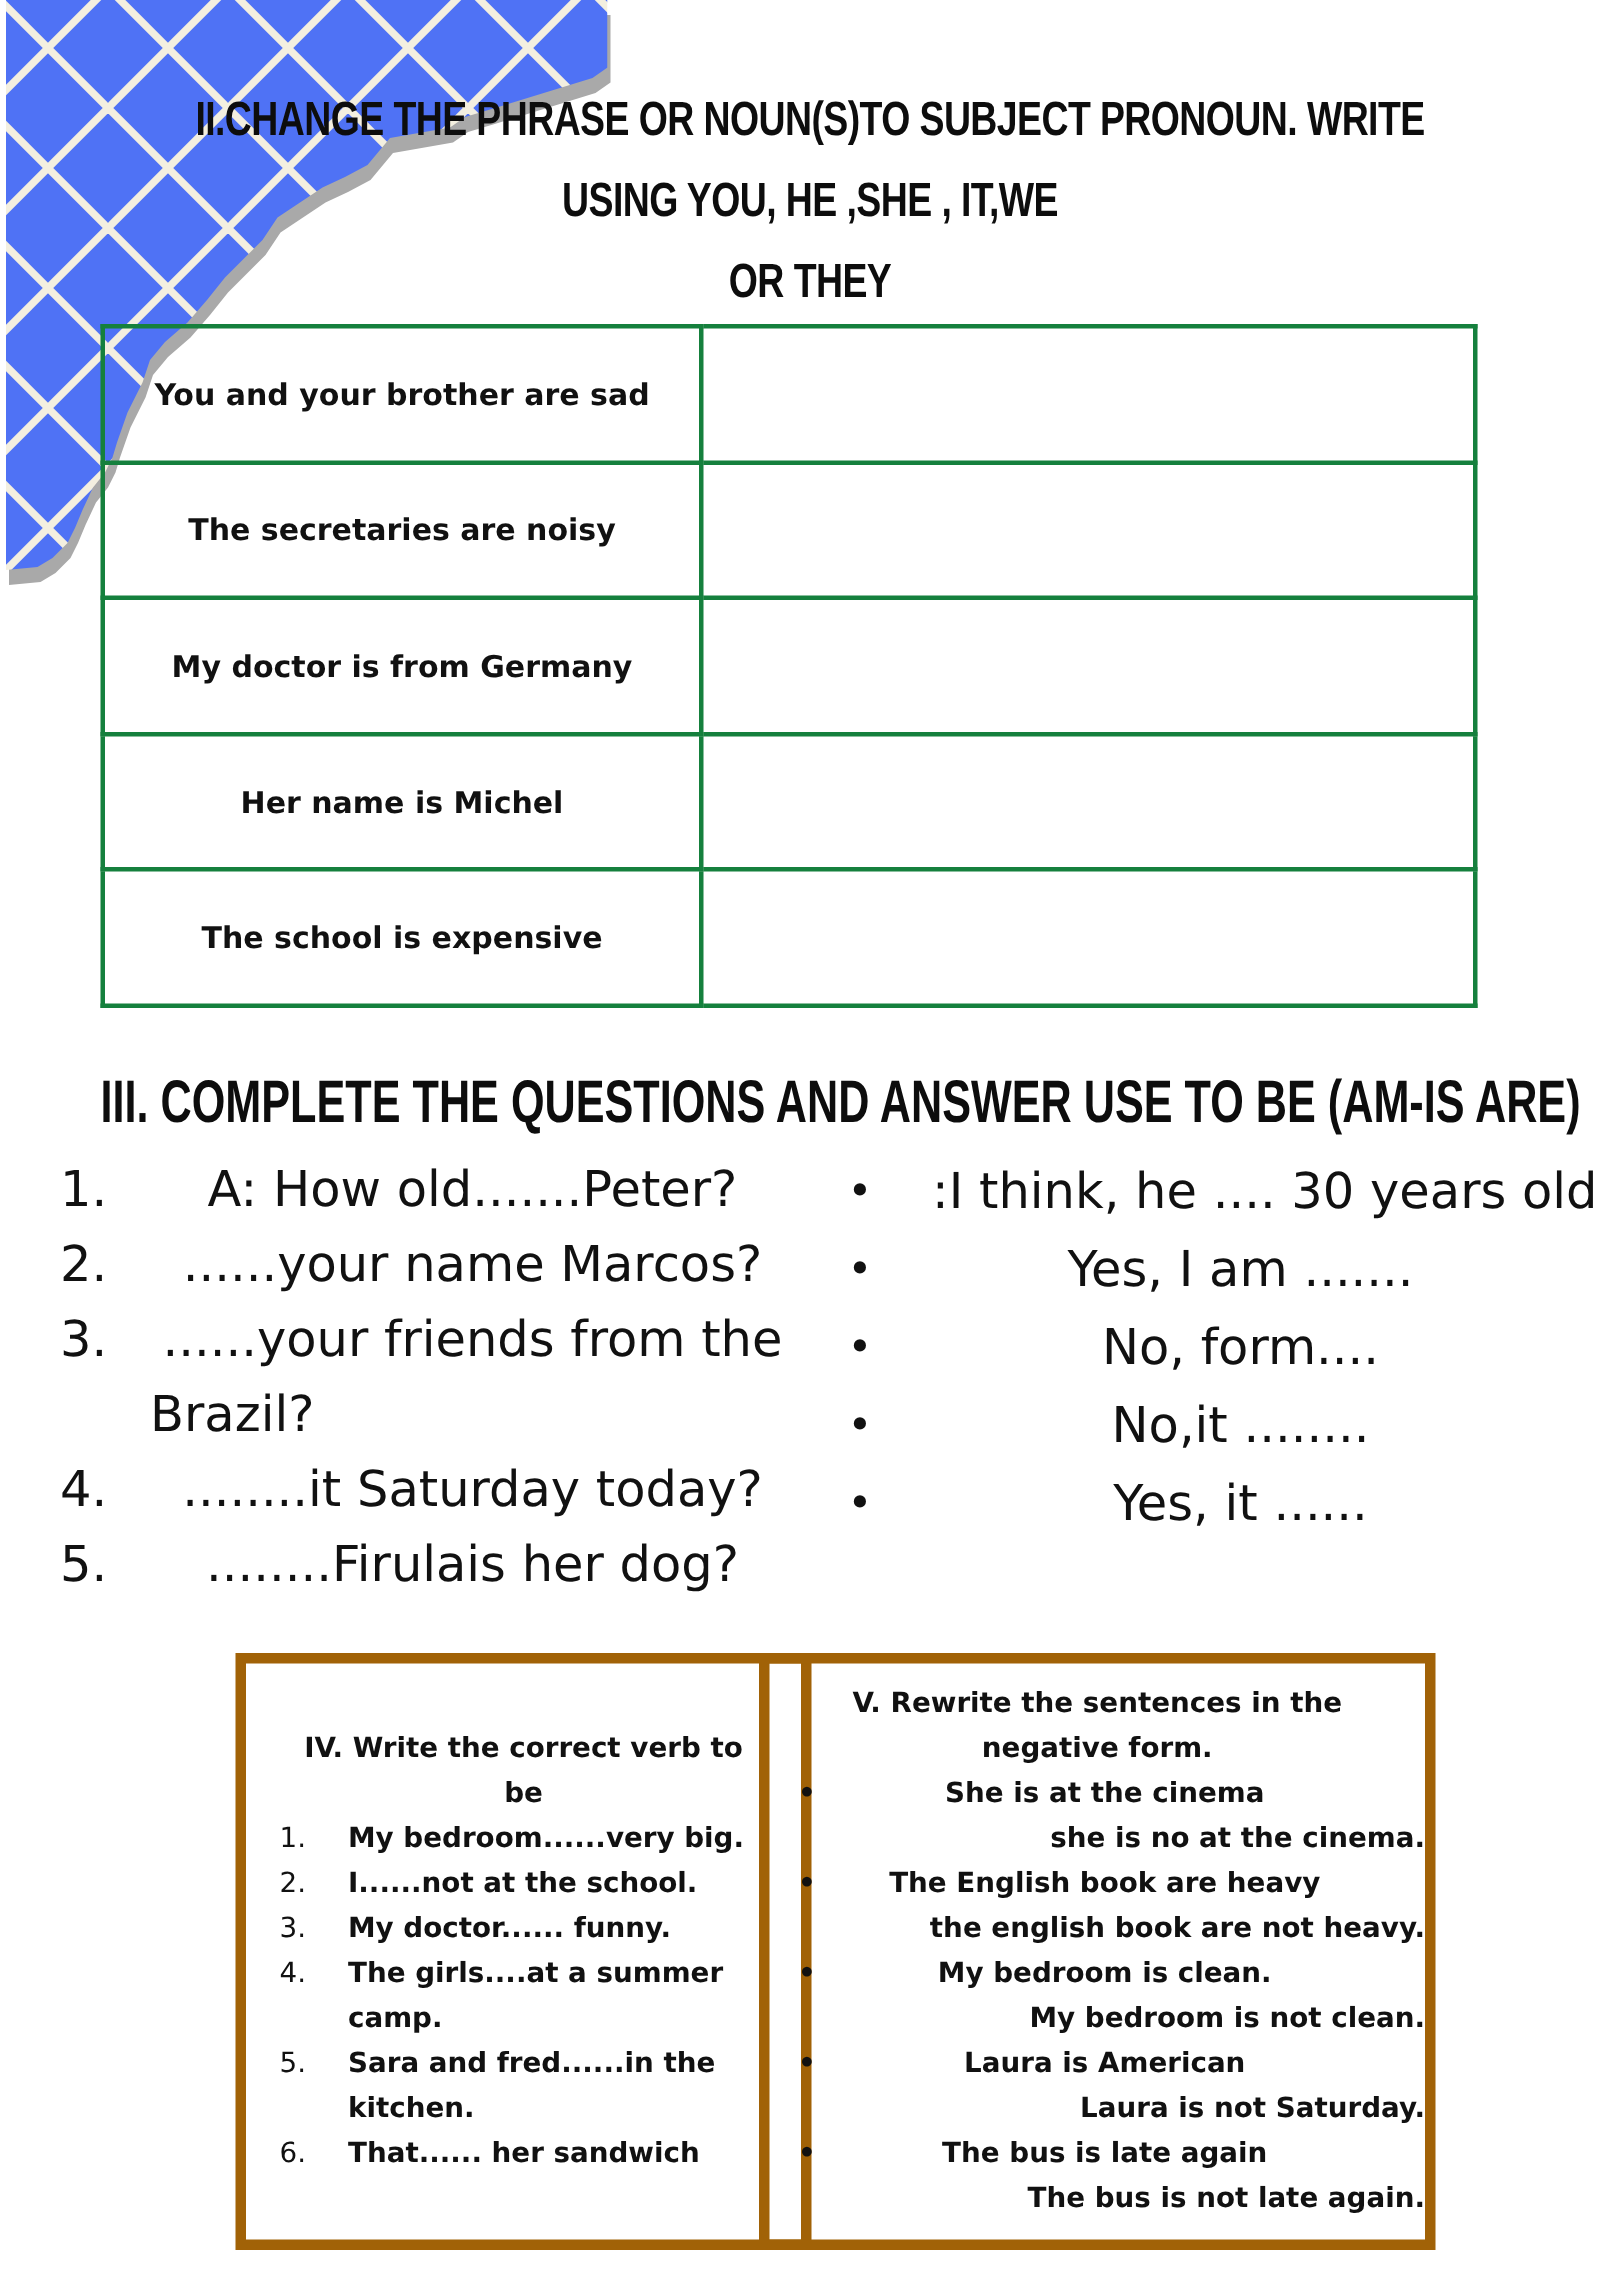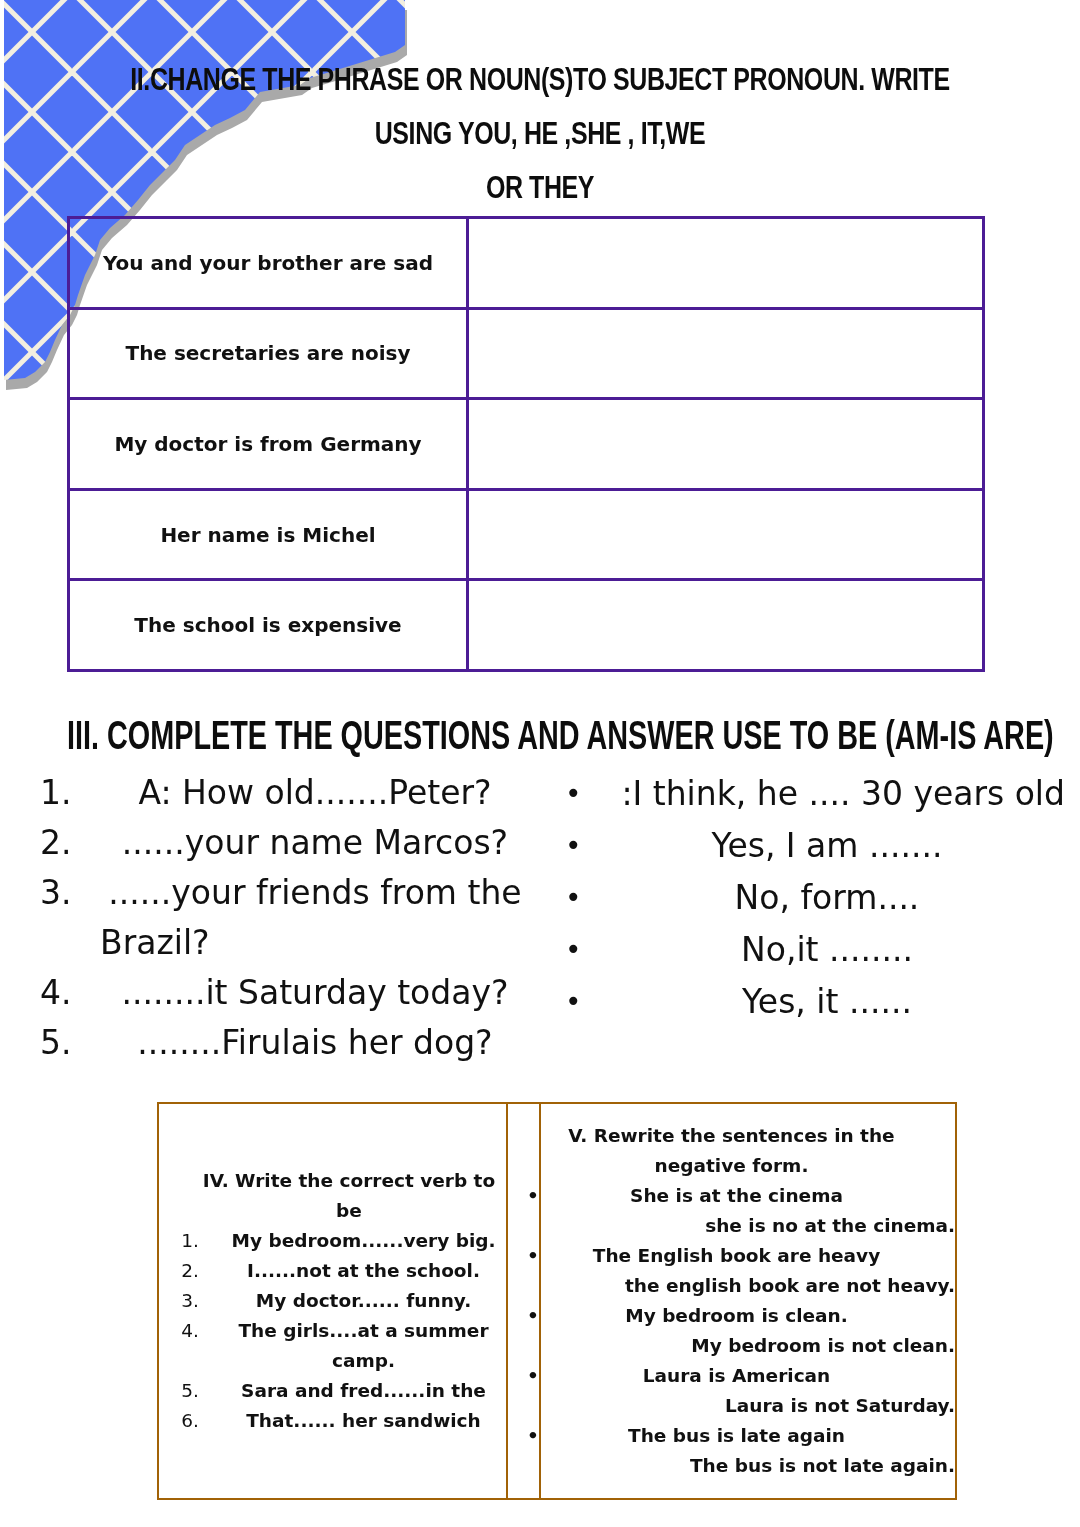--- a/index.html
+++ b/index.html
@@ -4,42 +4,42 @@
 <style>
   html, body { margin:0; padding:0; background:#ffffff; }
   body { width:1080px; height:1527px; position:relative; overflow:hidden; font-family:"DejaVu Sans", sans-serif; color:#111; }
   .deco { position:absolute; left:0; top:0; width:410px; height:395px; z-index:0; }
   .h2title { position:absolute; left:0; top:52px; width:1080px; text-align:center; z-index:2;
     font-family:"Liberation Sans", sans-serif; font-weight:bold; font-size:32px; line-height:54px;
     transform:scaleX(0.78); transform-origin:540px 0; color:#0d0d0d; letter-spacing:-0.5px; }
   .h2title .l1 { display:block; }
   .h2title .l2 { display:block; }
   table.pron { position:absolute; left:67px; top:216px; width:918px; height:456px; border-collapse:collapse; z-index:2; }
-  table.pron td { border:3px solid #4c1d95; height:85px; background:transparent; }
+  table.pron td { border:3px solid #15803d; height:85px; background:transparent; }
   table.pron td.q { width:394px; text-align:center; font-family:"DejaVu Sans", sans-serif; font-weight:bold; font-size:20px; }
   table.pron td.a { background:#fff; }
   .h3title { position:absolute; left:67px; top:710px; font-family:"Liberation Sans", sans-serif; font-weight:bold;
     font-size:40px; line-height:50px; transform:scaleX(0.72); transform-origin:0 0; white-space:nowrap; color:#0d0d0d; }
   .qlist { position:absolute; left:40px; top:768px; width:490px; font-family:"DejaVu Sans", sans-serif; font-size:33px; line-height:50px; }
   .qrow { display:flex; }
   .qnum { width:60px; flex:none; }
   .qtext { flex:1; text-align:center; }
   .qcont { padding-left:60px; }
   .alist { position:absolute; left:565px; top:768px; width:500px; font-family:"DejaVu Sans", sans-serif; font-size:33px; line-height:52px; }
   .arow { display:flex; align-items:center; }
   .bullet { width:24px; flex:none; font-size:28px; }
   .atext { flex:1; text-align:center; white-space:nowrap; }
   .arow.first .atext { text-align:right; padding-left:12px; }
-  .box { position:absolute; top:1102px; height:398px; border:2px solid #a16207; box-sizing:border-box; display:flex; flex-direction:column; justify-content:center; font-weight:bold; font-size:18.5px; line-height:30px; font-family:"DejaVu Sans", sans-serif; }
+  .box { position:absolute; top:1102px; height:398px; border:7px solid #a16207; box-sizing:border-box; display:flex; flex-direction:column; justify-content:center; font-weight:bold; font-size:18.5px; line-height:30px; font-family:"DejaVu Sans", sans-serif; }
   .box4 { left:157px; width:384px; }
   .box5 { left:506px; width:451px; }
   .btitle { text-align:center; }
   .b4item { display:flex; }
   .b4num { width:52px; text-align:right; padding-right:12px; font-weight:normal; flex:none; box-sizing:border-box; }
-  .b4text { flex:1; text-align:center; padding-right:23px; }
+  .b4text { flex:1; text-align:left; padding-right:23px;margin-left:16px; }
   .b5item { display:flex; }
   .b5bullet { width:50px; text-align:center; flex:none; }
   .b5text { flex:1; text-align:center; padding-right:40px; }
   .b5ans { text-align:right; }
 </style>
 </head>
 <body>
 
 <svg class="deco" viewBox="0 0 410 395" xmlns="http://www.w3.org/2000/svg">
   <defs>
@@ -157,20 +157,21 @@
   <div class="b4item">
     <span class="b4num"></span>
     <span class="b4text">camp.</span>
   </div>
   <div class="b4item">
     <span class="b4num">5.</span>
     <span class="b4text">Sara and fred......in the</span>
   </div>
   <div class="b4item">
     <span class="b4num"></span>
+    <span class="b4text">kitchen.</span>
   </div>
   <div class="b4item">
     <span class="b4num">6.</span>
     <span class="b4text">That...... her sandwich</span>
   </div>
 </div>
 
 <div class="box box5">
   <div class="btitle">V. Rewrite the sentences in the</div>
   <div class="btitle">negative form.</div>

